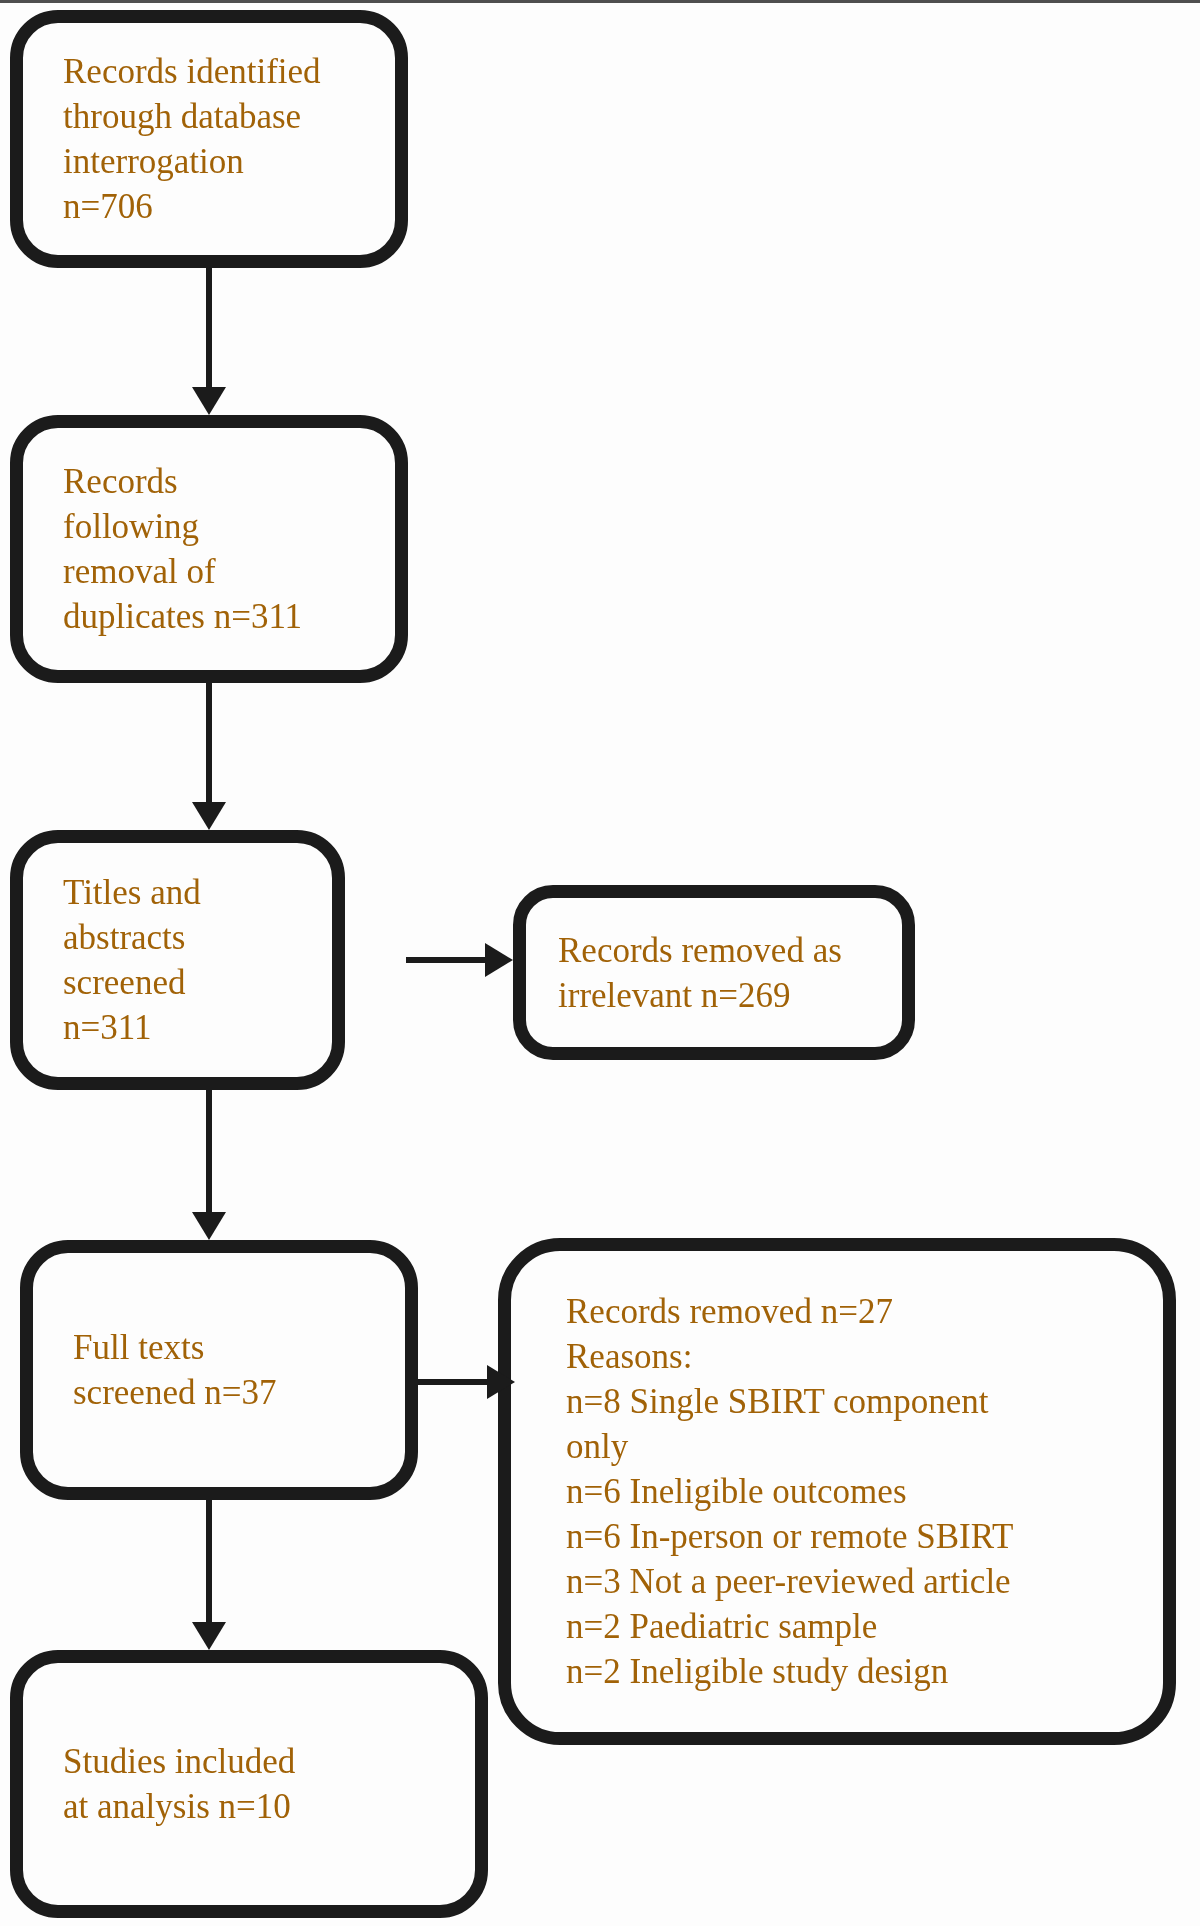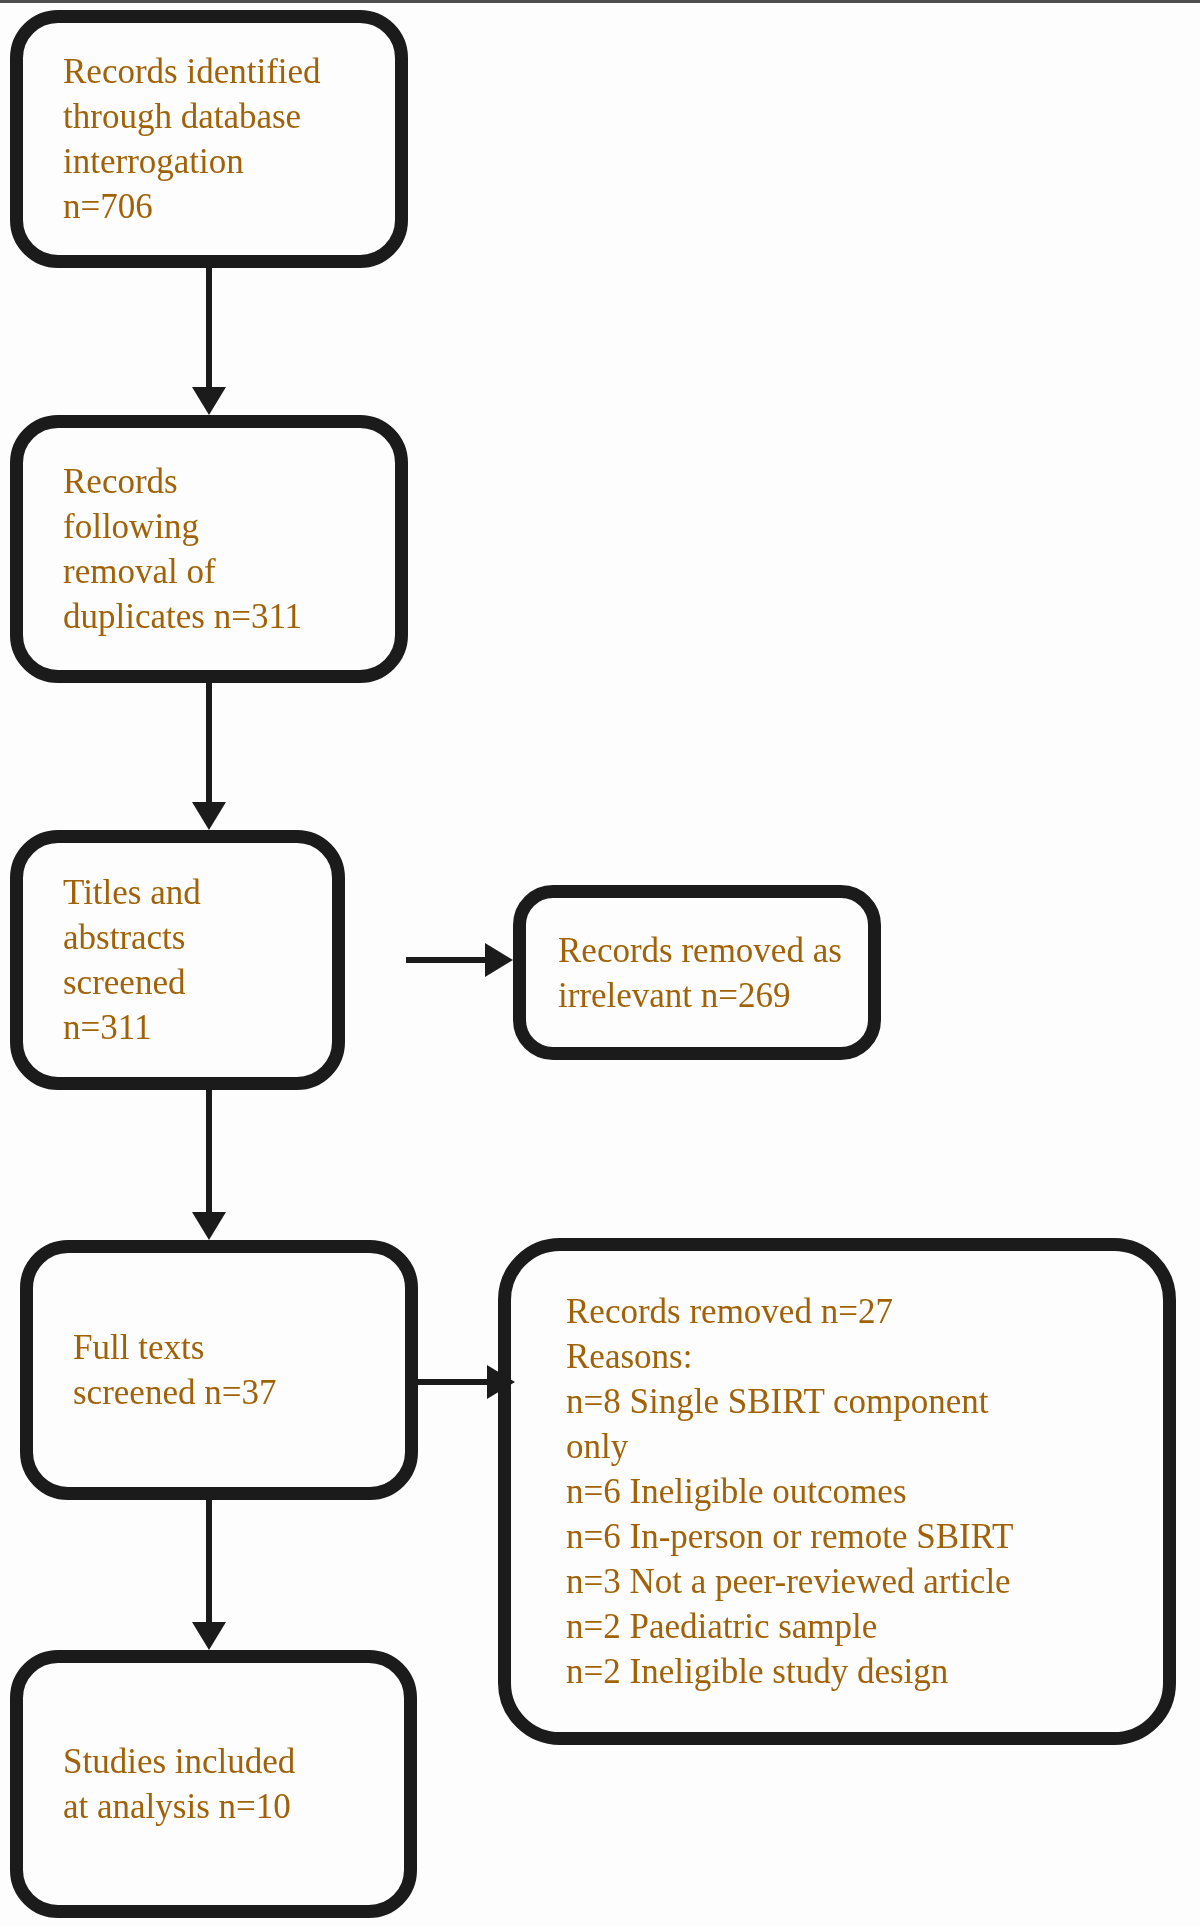--- a/index.html
+++ b/index.html
@@ -37,25 +37,25 @@
     font-size: 35px;
     line-height: 45px;
     white-space: pre-line;
     text-align: left;
   }
   
   .box-a { left: 10px;  top: 10px;   width: 398px; height: 258px; }
   .box-b { left: 10px;  top: 415px;  width: 398px; height: 268px; align-items: center; }
   .box-c { left: 10px;  top: 830px;  width: 335px; height: 260px; }
   .box-d { left: 20px;  top: 1240px; width: 398px; height: 260px; }
-  .box-e { left: 10px;  top: 1650px; width: 407px; height: 268px; }
+  .box-e { left: 10px;  top: 1650px; width: 478px; height: 268px; }
   .box-a .box-text, .box-b .box-text, .box-c .box-text,
   .box-d .box-text, .box-e .box-text { padding: 0 18px 0 40px; }
   
-  .box-r1 { left: 513px; top: 885px;  width: 368px; height: 175px; border-radius: 40px; }
+  .box-r1 { left: 513px; top: 885px;  width: 402px; height: 175px; border-radius: 40px; }
   .box-r1 .box-text { padding: 0 14px 0 32px; }
   .box-r2 { left: 498px; top: 1238px; width: 678px; height: 507px; border-radius: 62px; }
   .box-r2 .box-text { padding: 0 18px 0 55px; }
 
   
   .vline {
     position: absolute;
     width: 6px;
     background: #1b1b1b;
   }

